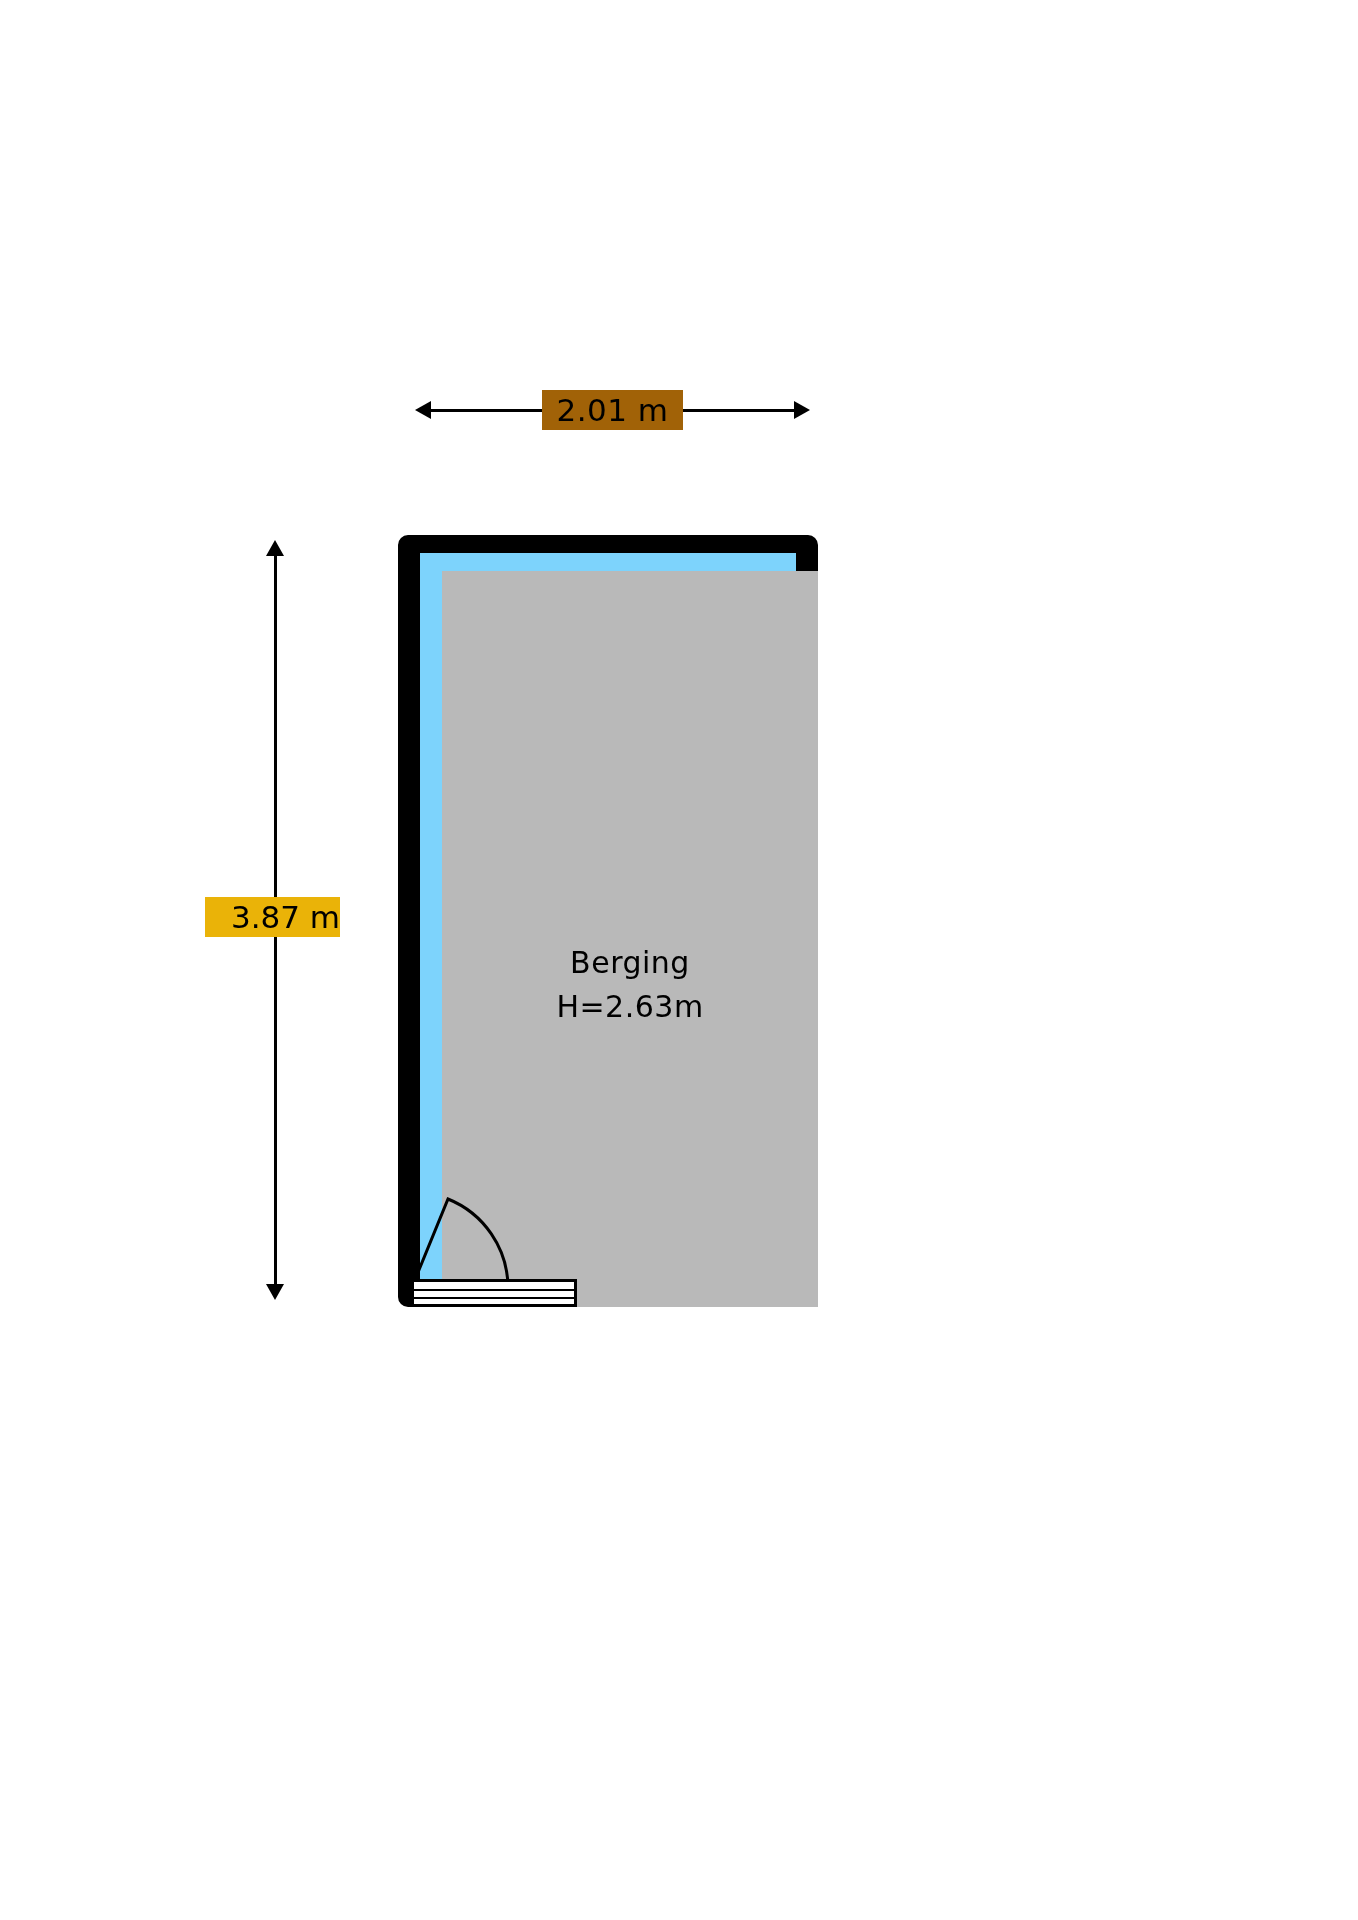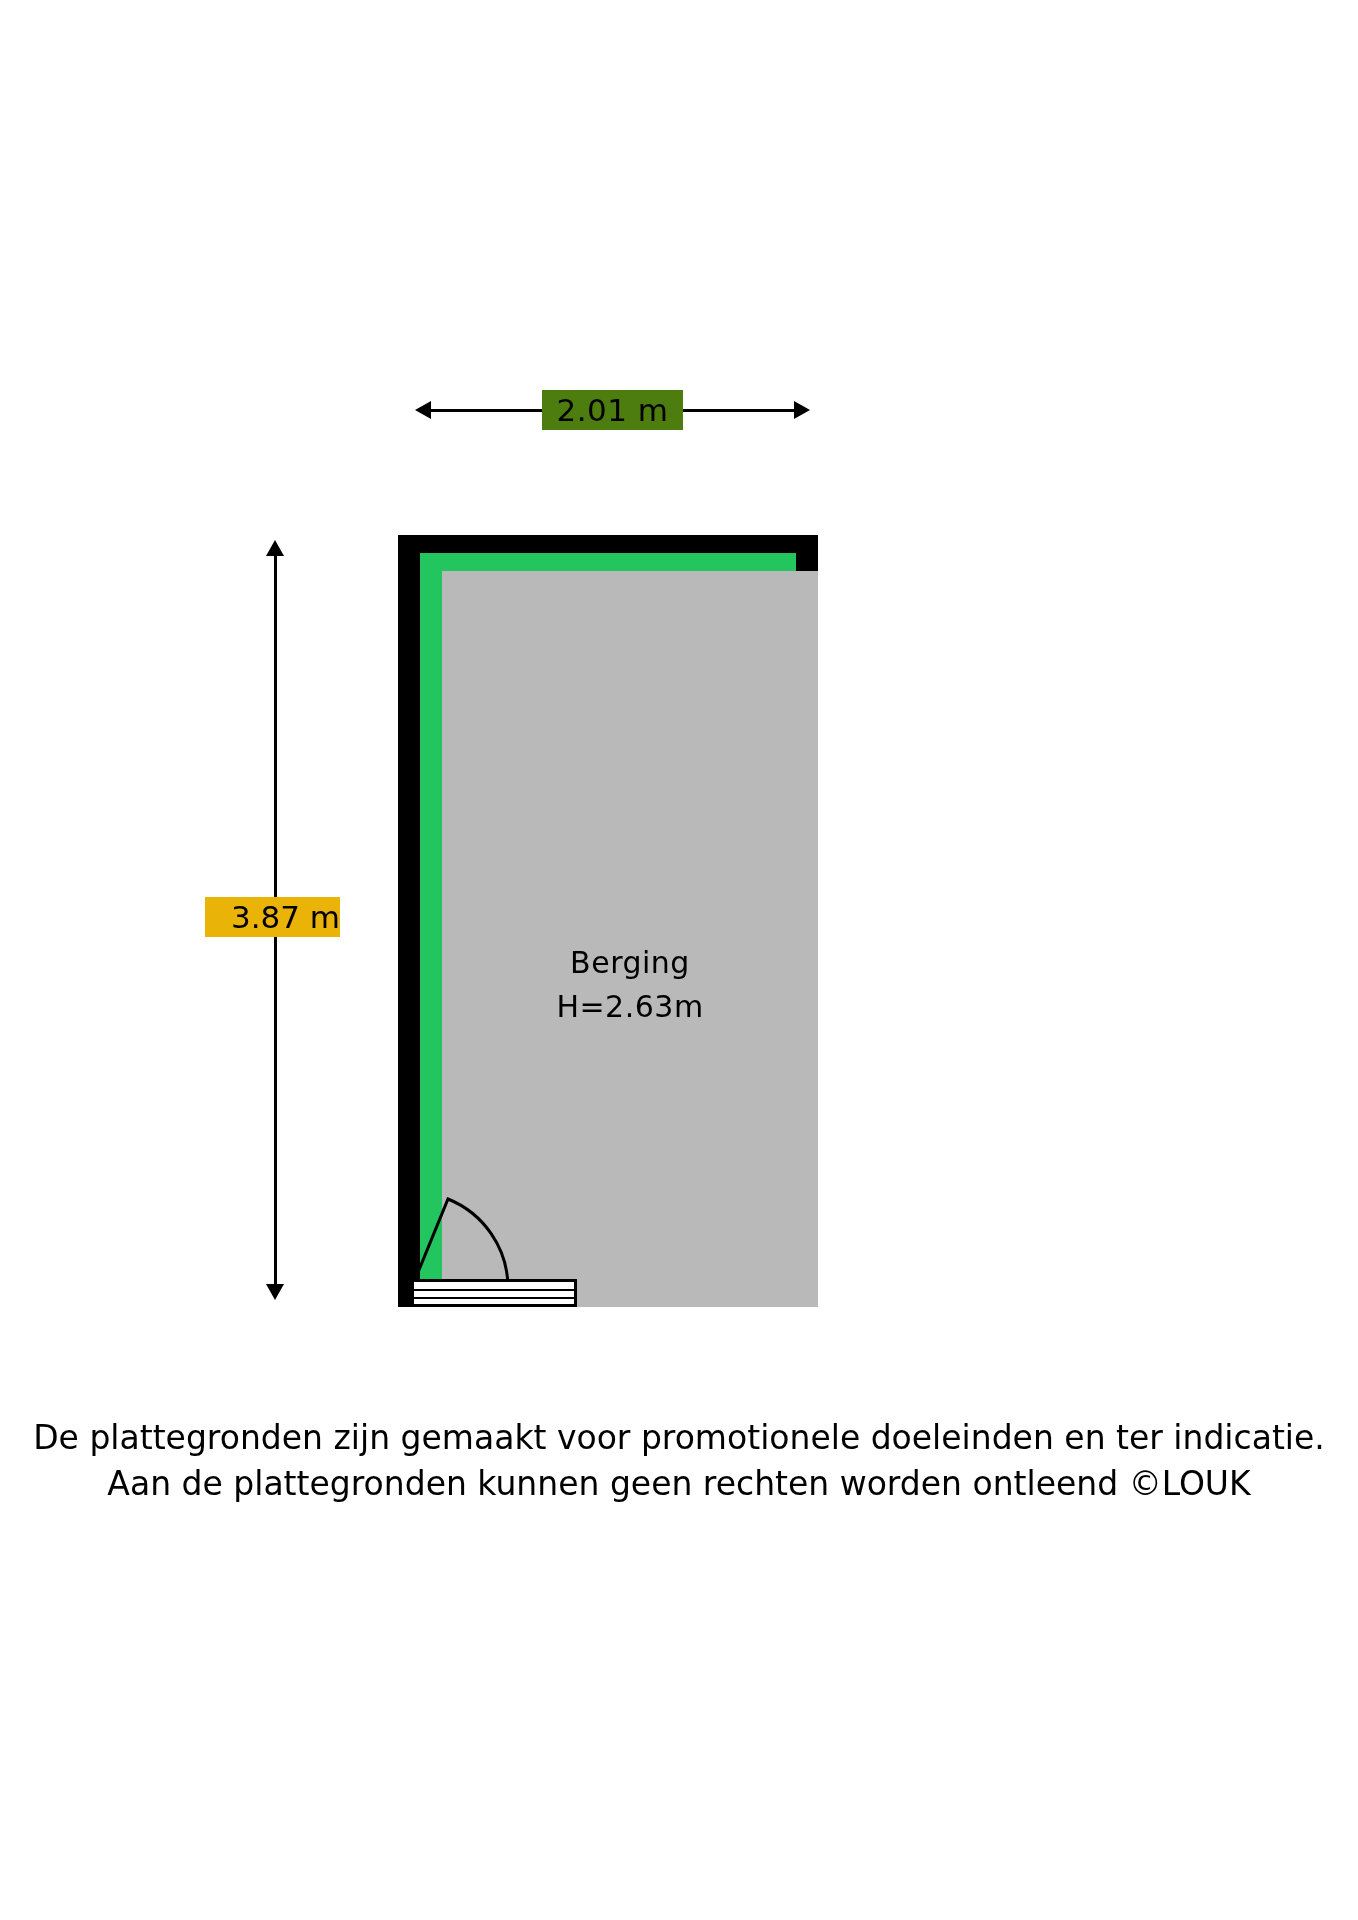--- a/index.html
+++ b/index.html
@@ -62,21 +62,21 @@
   .dim-top .label {
     position: absolute;
     left: 0;
     right: 0;
     top: 0px;
     text-align: center;
     font-size: 31px;
     letter-spacing: 0.5px;
   }
   .dim-top .label-bg {
-    background: #4d7c0f;
+    background: #a16207;
     display: inline-block;
     padding: 0 14px;
     line-height: 40px;
   }
 
   
   .dim-left {
     position: absolute;
     left: 255px;
     top: 540px;
@@ -120,26 +120,27 @@
     line-height: 40px;
   }
 
   
   .room {
     position: absolute;
     left: 398px;
     top: 535px;
     width: 420px;
     height: 772px;
-    background: #22c55e;
+    background: #7dd3fc;
     box-sizing: border-box;
     border-left: 22px solid #000;
     border-right: 22px solid #000;
     border-top: 18px solid #000;
     border-bottom: 18px solid #000;
+    border-radius: 10px;
   }
   .room-inner {
     position: absolute;
     left: 22px;
     top: 18px;
     width: 376px;
     height: 736px;
     background: #b9b9b9;
   }
   .room-label {
@@ -232,18 +233,14 @@
     <svg width="190" height="100" viewBox="0 0 190 100" xmlns="http://www.w3.org/2000/svg">
       <path d="M8 92 L44 4 A 96 96 0 0 1 104 92" fill="none" stroke="#000" stroke-width="3"></path>
     </svg>
   </div>
 
   <div class="door-sill">
     <div class="l1"></div>
     <div class="l2"></div>
   </div>
 
-  <div class="disclaimer">
-    <span>De plattegronden zijn gemaakt voor promotionele doeleinden en ter indicatie.</span>
-    <span class="l2">Aan de plattegronden kunnen geen rechten worden ontleend ©LOUK</span>
-  </div>
 
 </div>
 
 </body></html>

